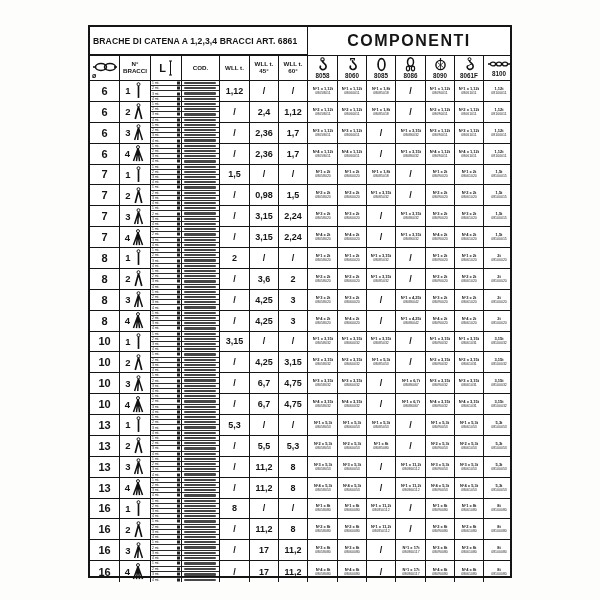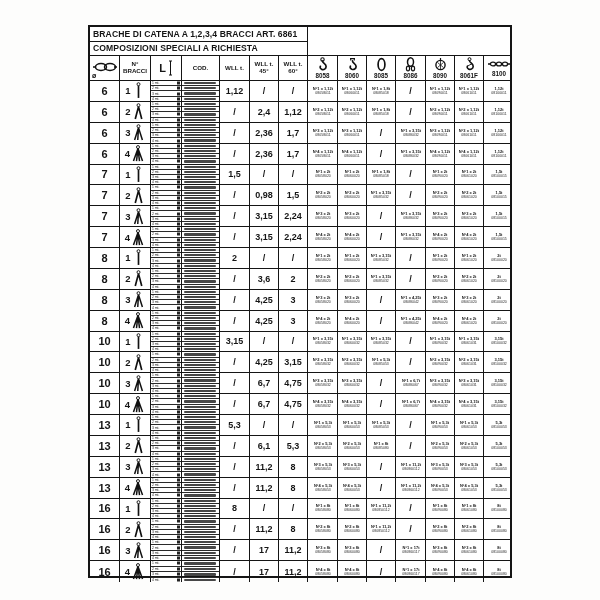--- a/index.html
+++ b/index.html
@@ -40,22 +40,22 @@
   .dsym{font-size:7px;font-weight:bold;position:absolute;left:2px;bottom:1px;}
 </style>
 </head>
 <body>
 
 <div class="page">
   <div class="tbl">
     <div class="hdr-top">
       <div class="title-box">
         <div class="t1">BRACHE DI CATENA A 1,2,3,4 BRACCI ART. 6861</div>
-        <div class="t2">COMPOSIZIONI SPECIALI A RICHIESTA</div>
       </div>
+      <div class="comp-box">COMPONENTI</div>
     </div>
     <div class="hdr-cols" id="hdrcols">
         <div class="hc" style="width: 30px; flex: 0 0 30px; position: relative;">
           <span class="icn">
             <svg width="26" height="14" viewBox="0 0 26 14">
               <ellipse cx="9" cy="6" rx="5.5" ry="3.4" fill="none" stroke="#111" stroke-width="1.5"></ellipse>
               <ellipse cx="18" cy="6" rx="5.5" ry="3.4" fill="none" stroke="#111" stroke-width="1.5"></ellipse>
               <path d="M1 6h3 M22 6h3" stroke="#111" stroke-width="1.5"></path>
             </svg>
           </span>
@@ -1657,21 +1657,21 @@
               <span class="bar"></span>
             </div>
             <div class="srow">
               <span class="bar"></span>
             </div>
             <div class="srow">
               <span class="bar"></span>
             </div>
           </div>
           <div class="c val" style="flex: 0 0 30px;">/</div>
-          <div class="c val" style="flex: 0 0 29px;">6,1</div>
+          <div class="c val" style="flex: 0 0 29px;">5,5</div>
           <div class="c val" style="flex: 0 0 29px;">5,3</div>
           <div class="c cc" style="flex: 0 0 30px;">
             <div class="in">
               <div class="l1">N°2 x 5,3t</div>
               <div class="l2">08058053</div>
             </div>
           </div>
           <div class="c cc" style="flex: 0 0 29px;">
             <div class="in">
               <div class="l1">N°2 x 5,3t</div>

